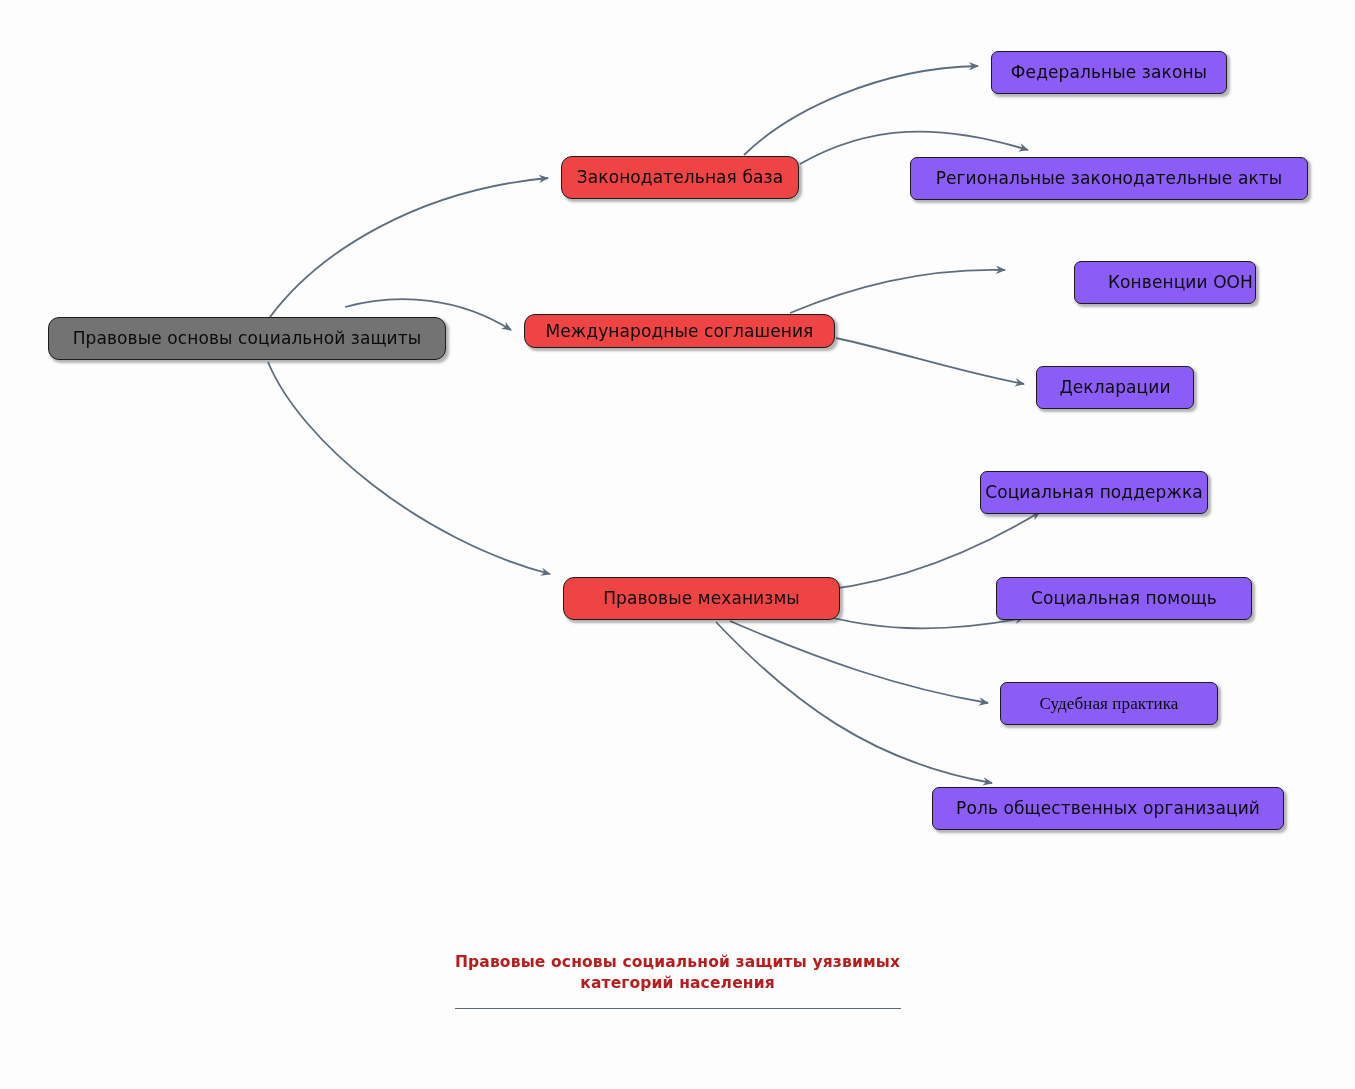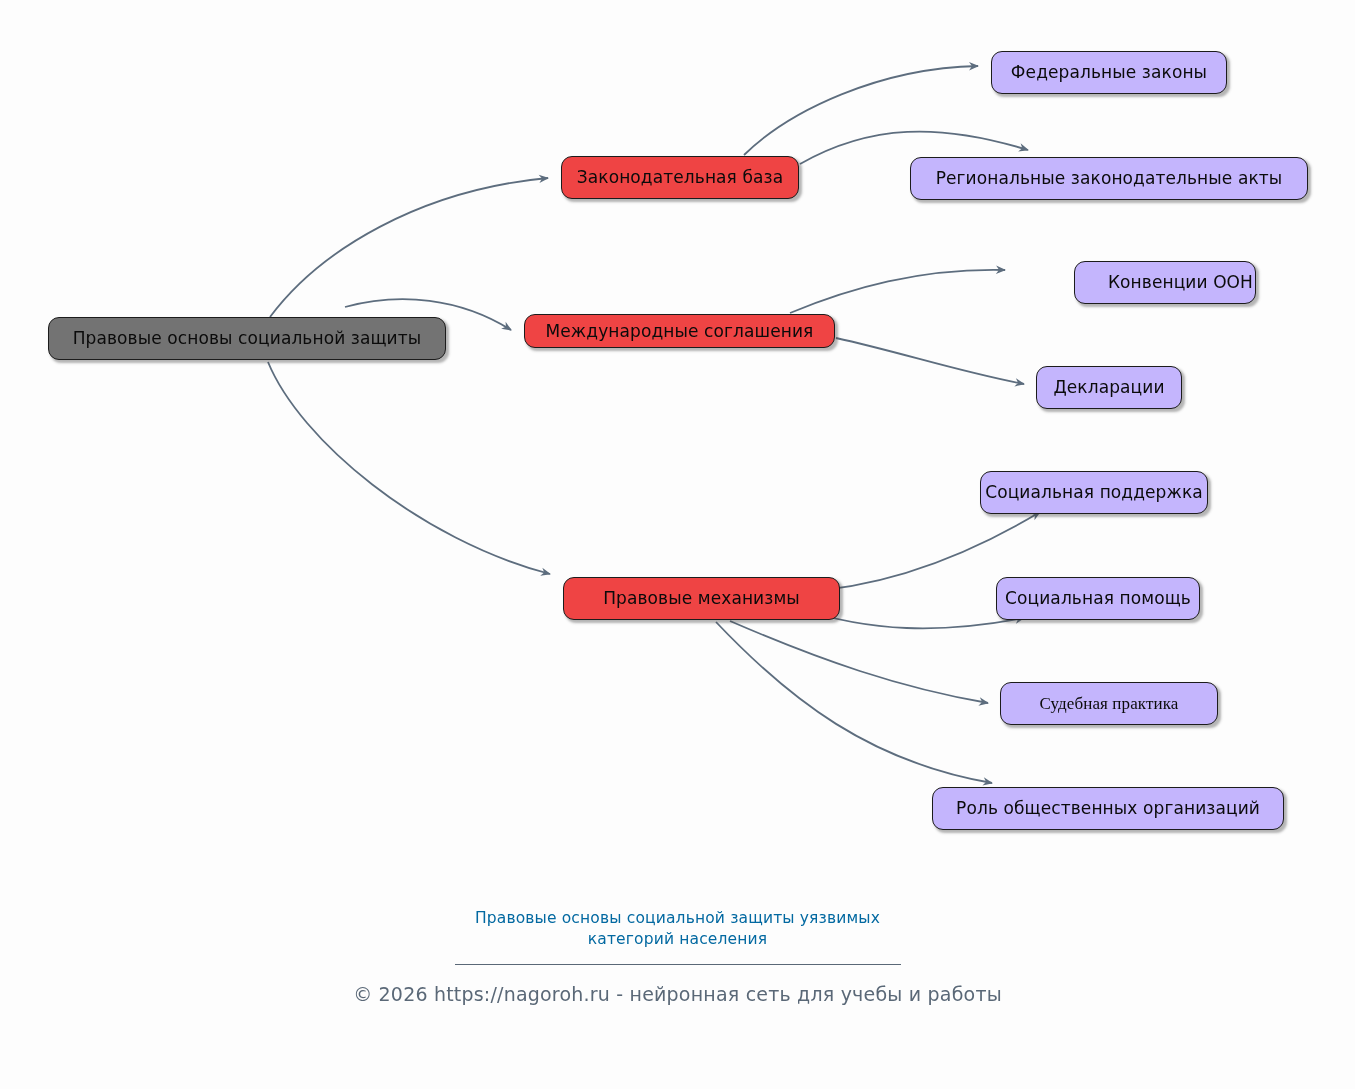--- a/index.html
+++ b/index.html
@@ -43,40 +43,42 @@
     letter-spacing: 0.1px;
     box-shadow: 2.5px 2.5px 2.5px rgba(60,60,60,0.38);
   }
   .node-root {
     background: #737373;
   }
   .node-branch {
     background: #ef4444;
   }
   .node-leaf {
-    background: #c4b5fd;
+    background: #8b5cf6;
+    border-radius: 7px;
   }
   .node-label {
     display: block;
     padding: 0 2px;
   }
   #footer {
     position: absolute;
     left: 0;
     top: 908px;
     width: 1355px;
     text-align: center;
   }
   #footer-title {
     font-size: 15.5px;
-    font-weight: normal;
-    color: #0369a1;
+    font-weight: bold;
+    color: #b91c1c;
     line-height: 1.35;
     letter-spacing: 0.15px;
     white-space: pre-line;
+    margin-top: 44px;
   }
   #footer-divider {
     margin: 14px auto 0 auto;
     width: 446px;
     height: 0;
     border-top: 1.6px solid #5a6877;
   }
   #footer-copyright {
     margin-top: 18px;
     font-size: 19px;
@@ -134,40 +136,39 @@
   <div class="node node-leaf" style="left:910px; top:157px; width:398px; height:43px;">
     <span class="node-label">Региональные законодательные акты</span>
   </div>
 
   <div class="node node-branch" style="left:524px; top:314px; width:311px; height:34px;">
     <span class="node-label">Международные соглашения</span>
   </div>
   <div class="node node-leaf" style="left:1074px; top:261px; width:182px; height:43px;justify-content:flex-end;">
     <span class="node-label">Конвенции ООН</span>
   </div>
-  <div class="node node-leaf" style="left:1036px; top:366px; width:146px; height:43px;">
+  <div class="node node-leaf" style="left:1036px; top:366px; width:158px; height:43px;">
     <span class="node-label">Декларации</span>
   </div>
 
   <div class="node node-branch" style="left:563px; top:577px; width:277px; height:43px;">
     <span class="node-label">Правовые механизмы</span>
   </div>
   <div class="node node-leaf" style="left:980px; top:471px; width:228px; height:43px;">
     <span class="node-label">Социальная поддержка</span>
   </div>
-  <div class="node node-leaf" style="left:996px; top:577px; width:204px; height:43px;">
+  <div class="node node-leaf" style="left:996px; top:577px; width:256px; height:43px;">
     <span class="node-label">Социальная помощь</span>
   </div>
   <div class="node node-leaf" style="left:1000px; top:682px; width:218px; height:43px;font-family:Liberation Serif, serif;">
     <span class="node-label">Судебная практика</span>
   </div>
   <div class="node node-leaf" style="left:932px; top:787px; width:352px; height:43px;">
     <span class="node-label">Роль общественных организаций</span>
   </div>
 
   <div id="footer">
     <div id="footer-title">Правовые основы социальной защиты уязвимых
 категорий населения</div>
     <div id="footer-divider"></div>
-    <div id="footer-copyright">© 2026 https://nagoroh.ru - нейронная сеть для учебы и работы</div>
   </div>
 
 </div>
 
 </body></html>

